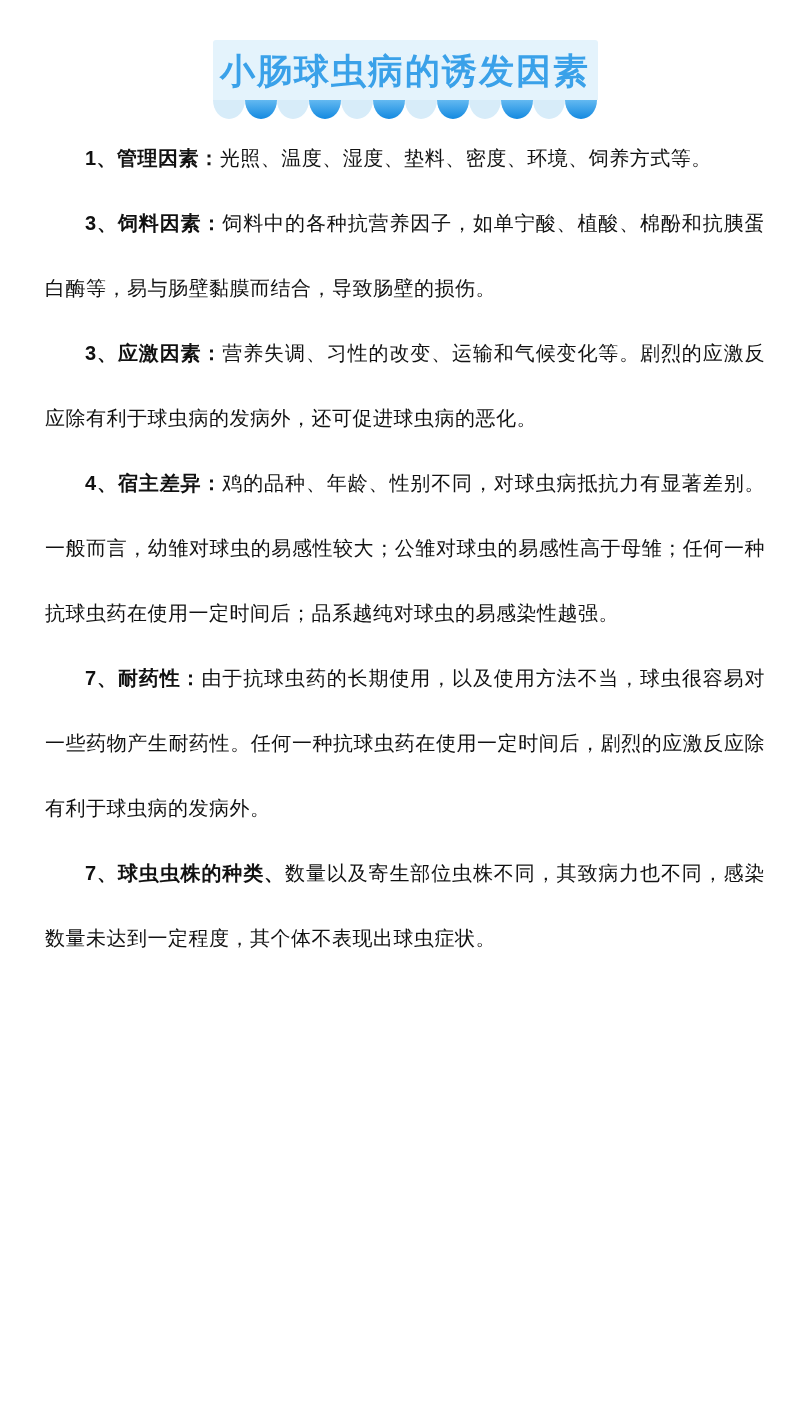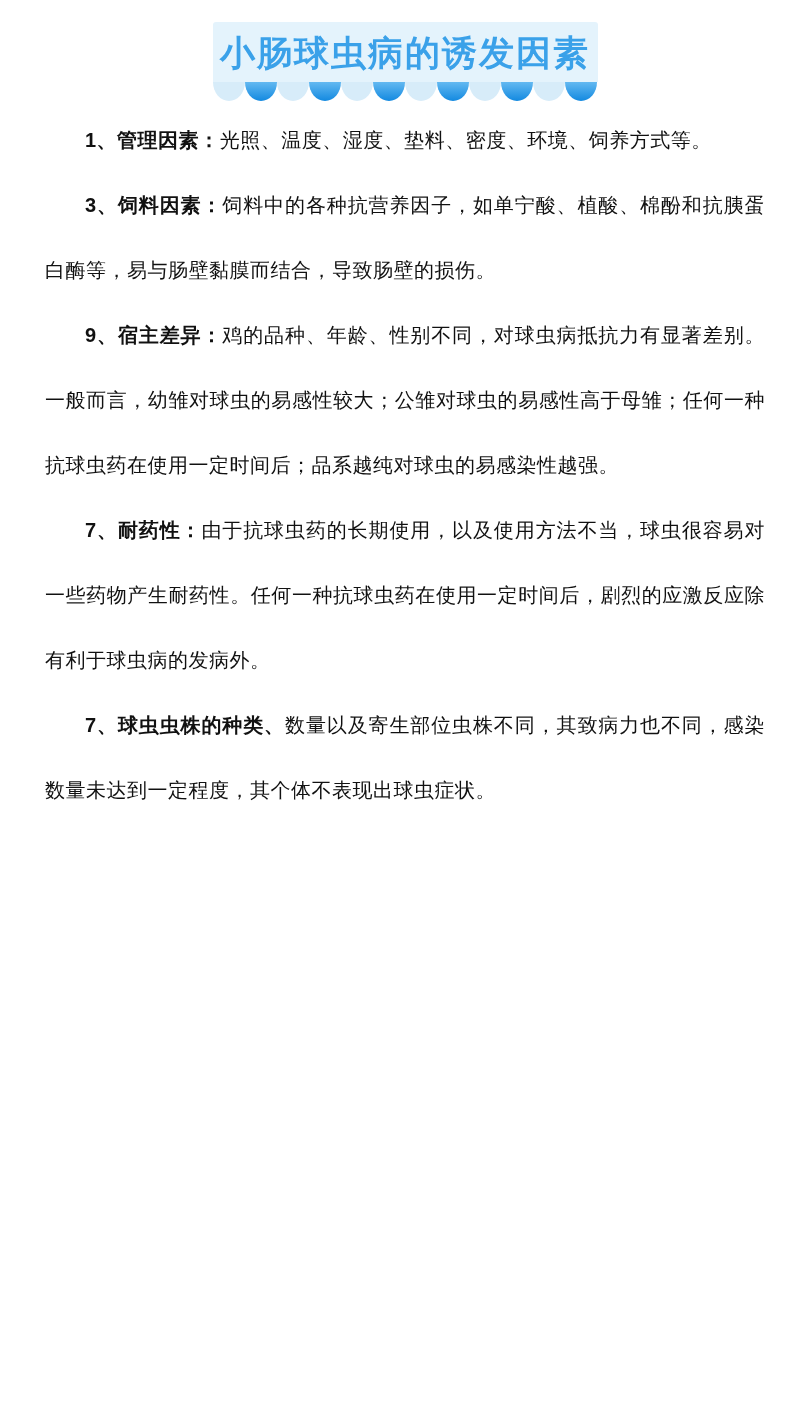--- a/index.html
+++ b/index.html
@@ -10,21 +10,21 @@
   }
   .page {
     position: relative;
     width: 810px;
     height: 1418px;
     margin: 0 auto;
     background: #ffffff;
     overflow: hidden;
   }
   .header {
-    padding-top: 22px;
+    padding-top: 40px;
   }
   .title-badge {
     position: relative;
     width: 385px;
     height: 60px;
     margin: 0 auto;
     background: var(--badge-bg, #e4f3fc);
     border-radius: 3px 3px 0 0;
     display: flex;
     align-items: center;
@@ -100,20 +100,21 @@
           <div class="scallop light"></div>
           <div class="scallop dark"></div>
         </div>
     </div>
   </header>
   <main class="content" id="content">
   <p class="para"><b class="lead">1、管理因素：</b><span class="body-text">光照、温度、湿度、垫料、密度、环境、饲养方式等。</span></p>
 
   <p class="para"><b class="lead">3、饲料因素：</b><span class="body-text">饲料中的各种抗营养因子，如单宁酸、植酸、棉酚和抗胰蛋白酶等，易与肠壁黏膜而结合，导致肠壁的损伤。</span></p>
 
+  <p class="para"><b class="lead">3、应激因素：</b><span class="body-text">营养失调、习性的改变、运输和气候变化等。剧烈的应激反应除有利于球虫病的发病外，还可促进球虫病的恶化。</span></p>
 
-  <p class="para"><b class="lead">9、宿主差异：</b><span class="body-text">鸡的品种、年龄、性别不同，对球虫病抵抗力有显著差别。一般而言，幼雏对球虫的易感性较大；公雏对球虫的易感性高于母雏；任何一种抗球虫药在使用一定时间后；品系越纯对球虫的易感染性越强。</span></p>
+  <p class="para"><b class="lead">4、宿主差异：</b><span class="body-text">鸡的品种、年龄、性别不同，对球虫病抵抗力有显著差别。一般而言，幼雏对球虫的易感性较大；公雏对球虫的易感性高于母雏；任何一种抗球虫药在使用一定时间后；品系越纯对球虫的易感染性越强。</span></p>
 
   <p class="para"><b class="lead">7、耐药性：</b><span class="body-text">由于抗球虫药的长期使用，以及使用方法不当，球虫很容易对一些药物产生耐药性。任何一种抗球虫药在使用一定时间后，剧烈的应激反应除有利于球虫病的发病外。</span></p>
 
   <p class="para"><b class="lead">7、球虫虫株的种类、</b><span class="body-text">数量以及寄生部位虫株不同，其致病力也不同，感染数量未达到一定程度，其个体不表现出球虫症状。</span></p>
 </main>
 </div>
 
 </body></html>

